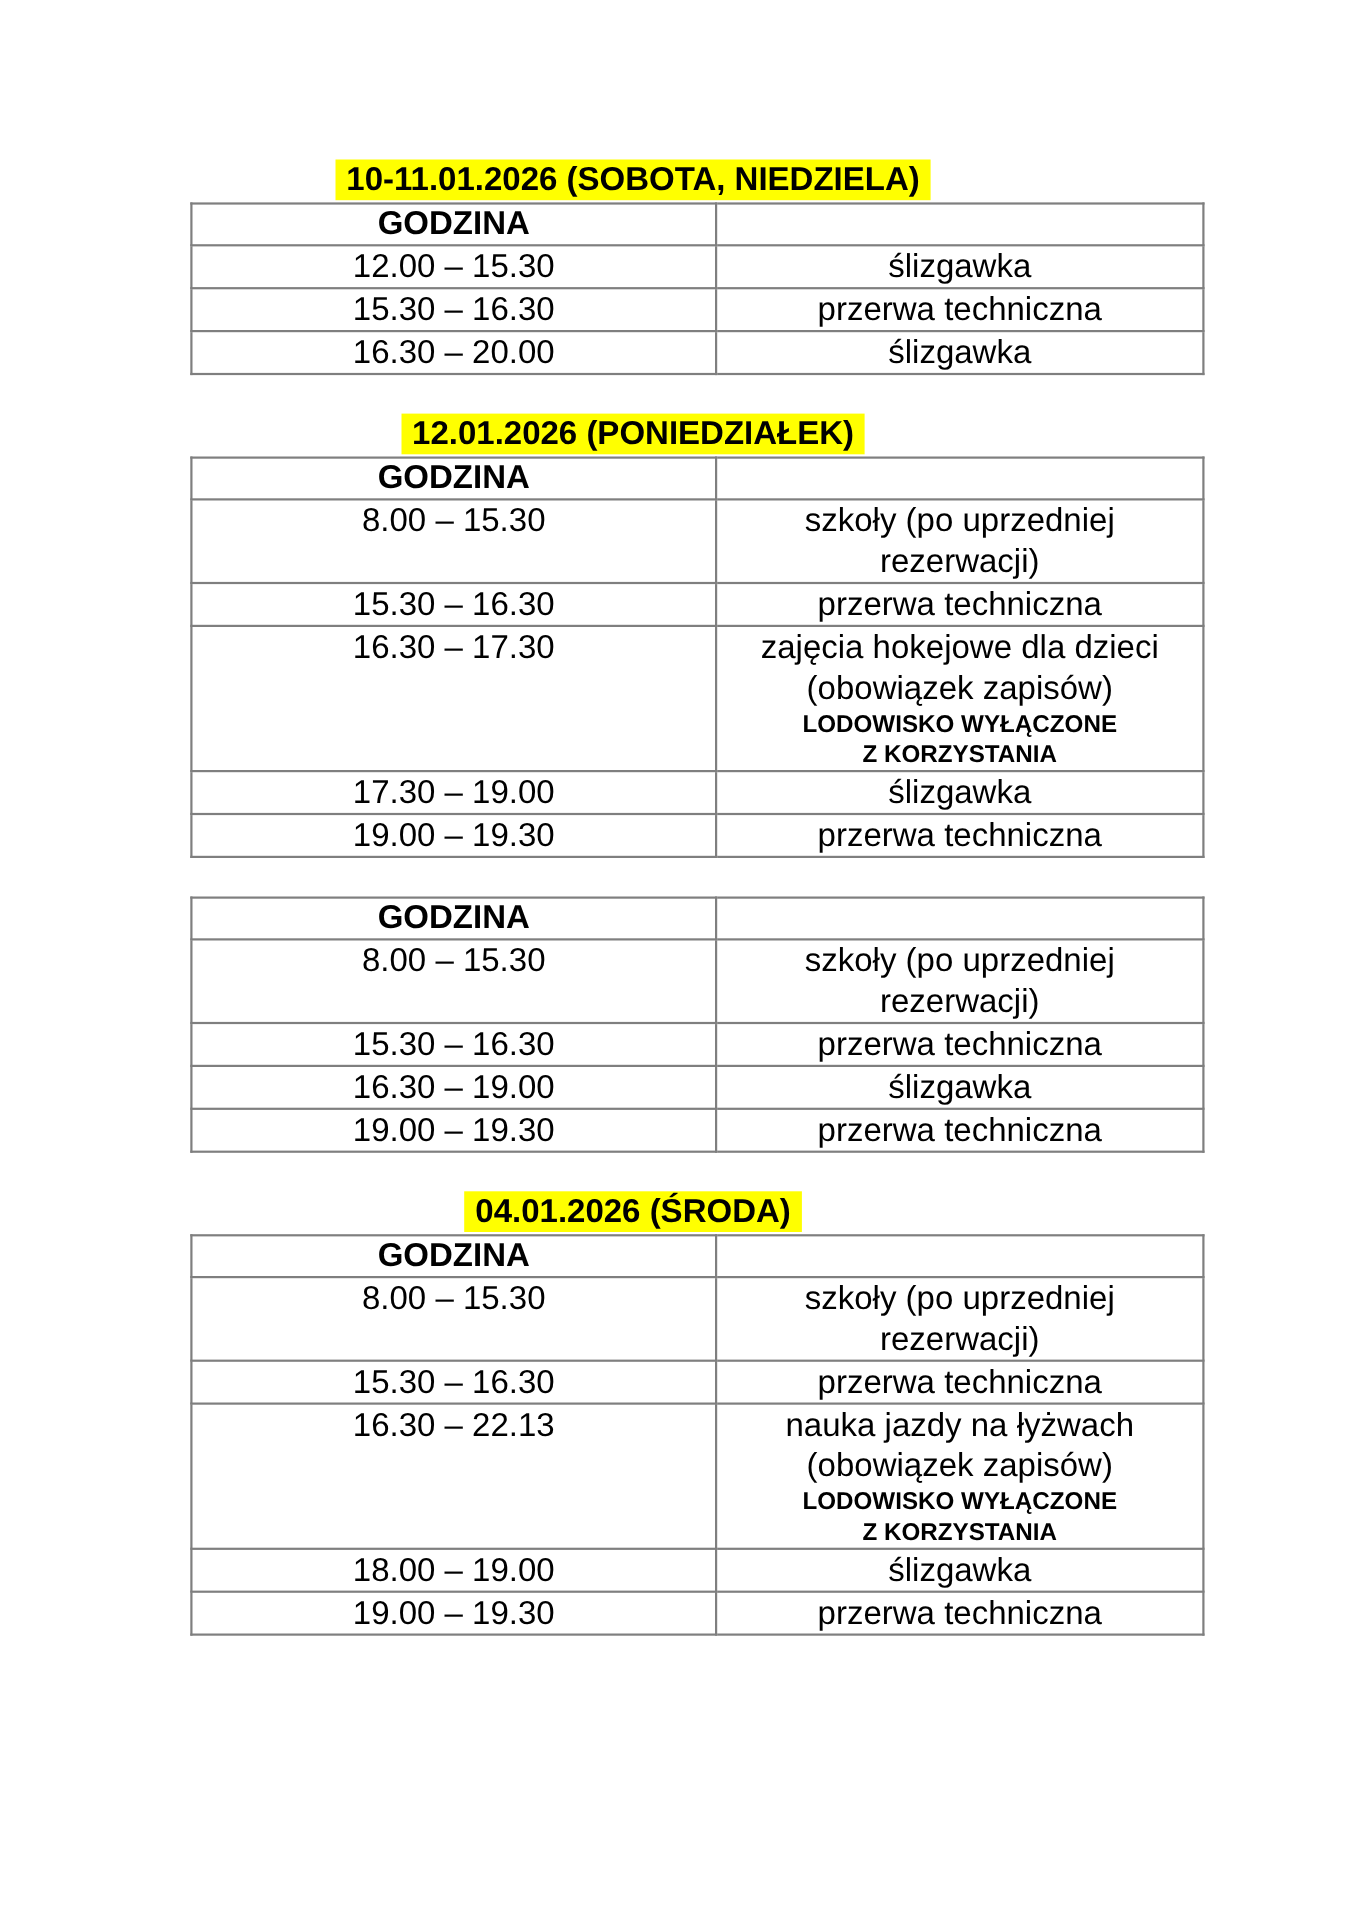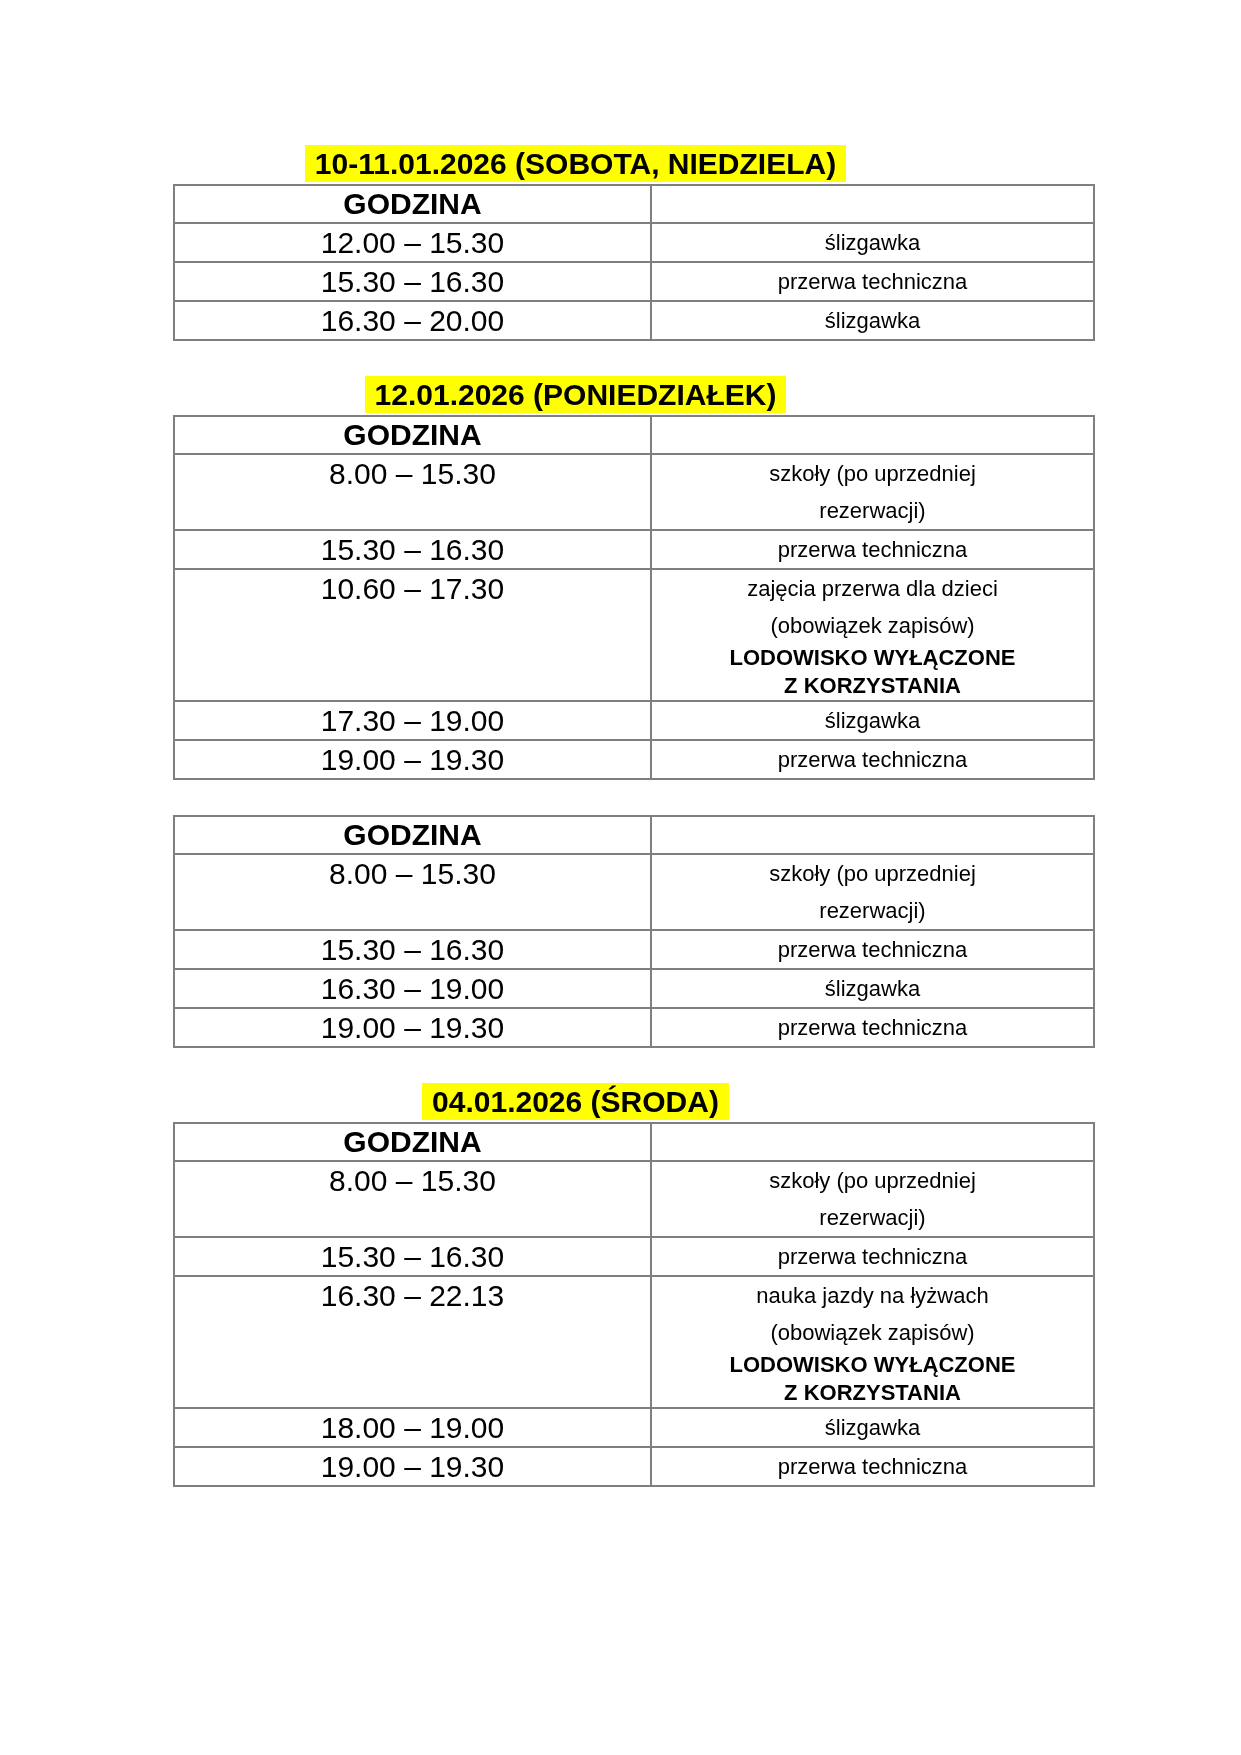--- a/index.html
+++ b/index.html
@@ -59,21 +59,21 @@
     height: 36px;
   }
   th.header-activity {
     height: 36px;
   }
   td.cell-time {
     line-height: 37px;
   }
   td.cell-activity .line {
     line-height: 37px;
-    font-size: 22px;
+    font-size: 30px;
     font-weight: normal;
   }
   td.cell-activity .line.note {
     line-height: 28px;
     font-size: 22px;
     font-weight: bold;
   }
 </style>
 </head>
 <body>
@@ -146,23 +146,23 @@
   </tr>
 
   <tr>
     <td class="cell-time">15.30 – 16.30</td>
     <td class="cell-activity">
                 <div class="line">przerwa techniczna</div>
               </td>
   </tr>
 
   <tr>
-    <td class="cell-time">10.60 – 17.30</td>
-    <td class="cell-activity">
-                <div class="line">zajęcia przerwa dla dzieci</div>
+    <td class="cell-time">16.30 – 17.30</td>
+    <td class="cell-activity">
+                <div class="line">zajęcia hokejowe dla dzieci</div>
                 <div class="line">(obowiązek zapisów)</div>
                 <div class="line note">LODOWISKO WYŁĄCZONE</div>
                 <div class="line note">Z KORZYSTANIA</div>
               </td>
   </tr>
 
   <tr>
     <td class="cell-time">17.30 – 19.00</td>
     <td class="cell-activity">
                 <div class="line">ślizgawka</div>

